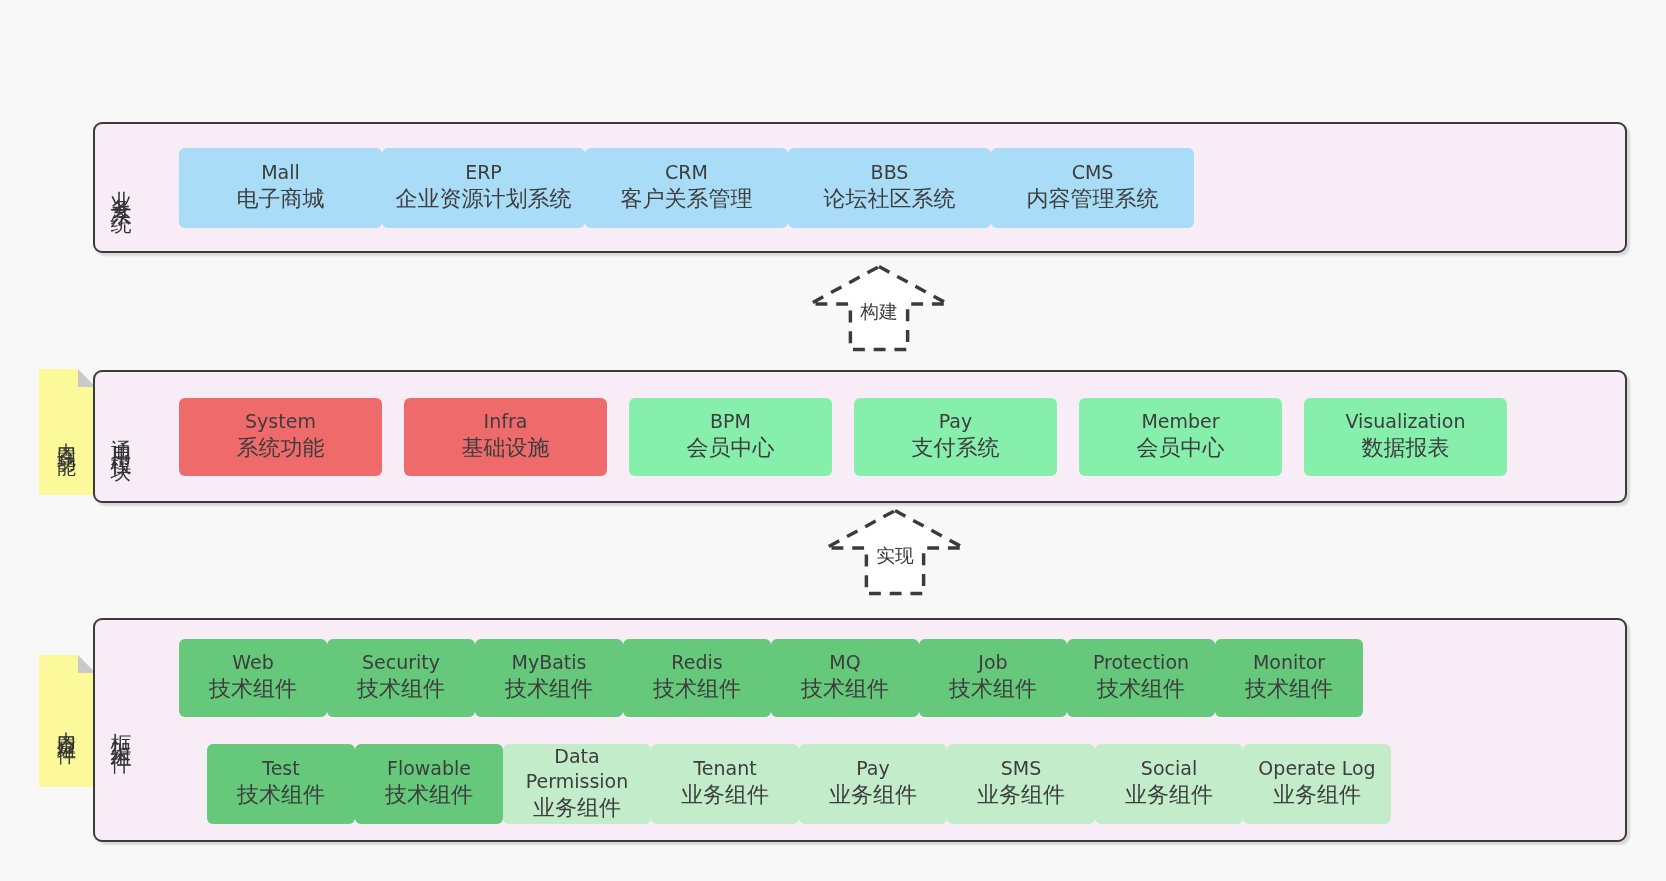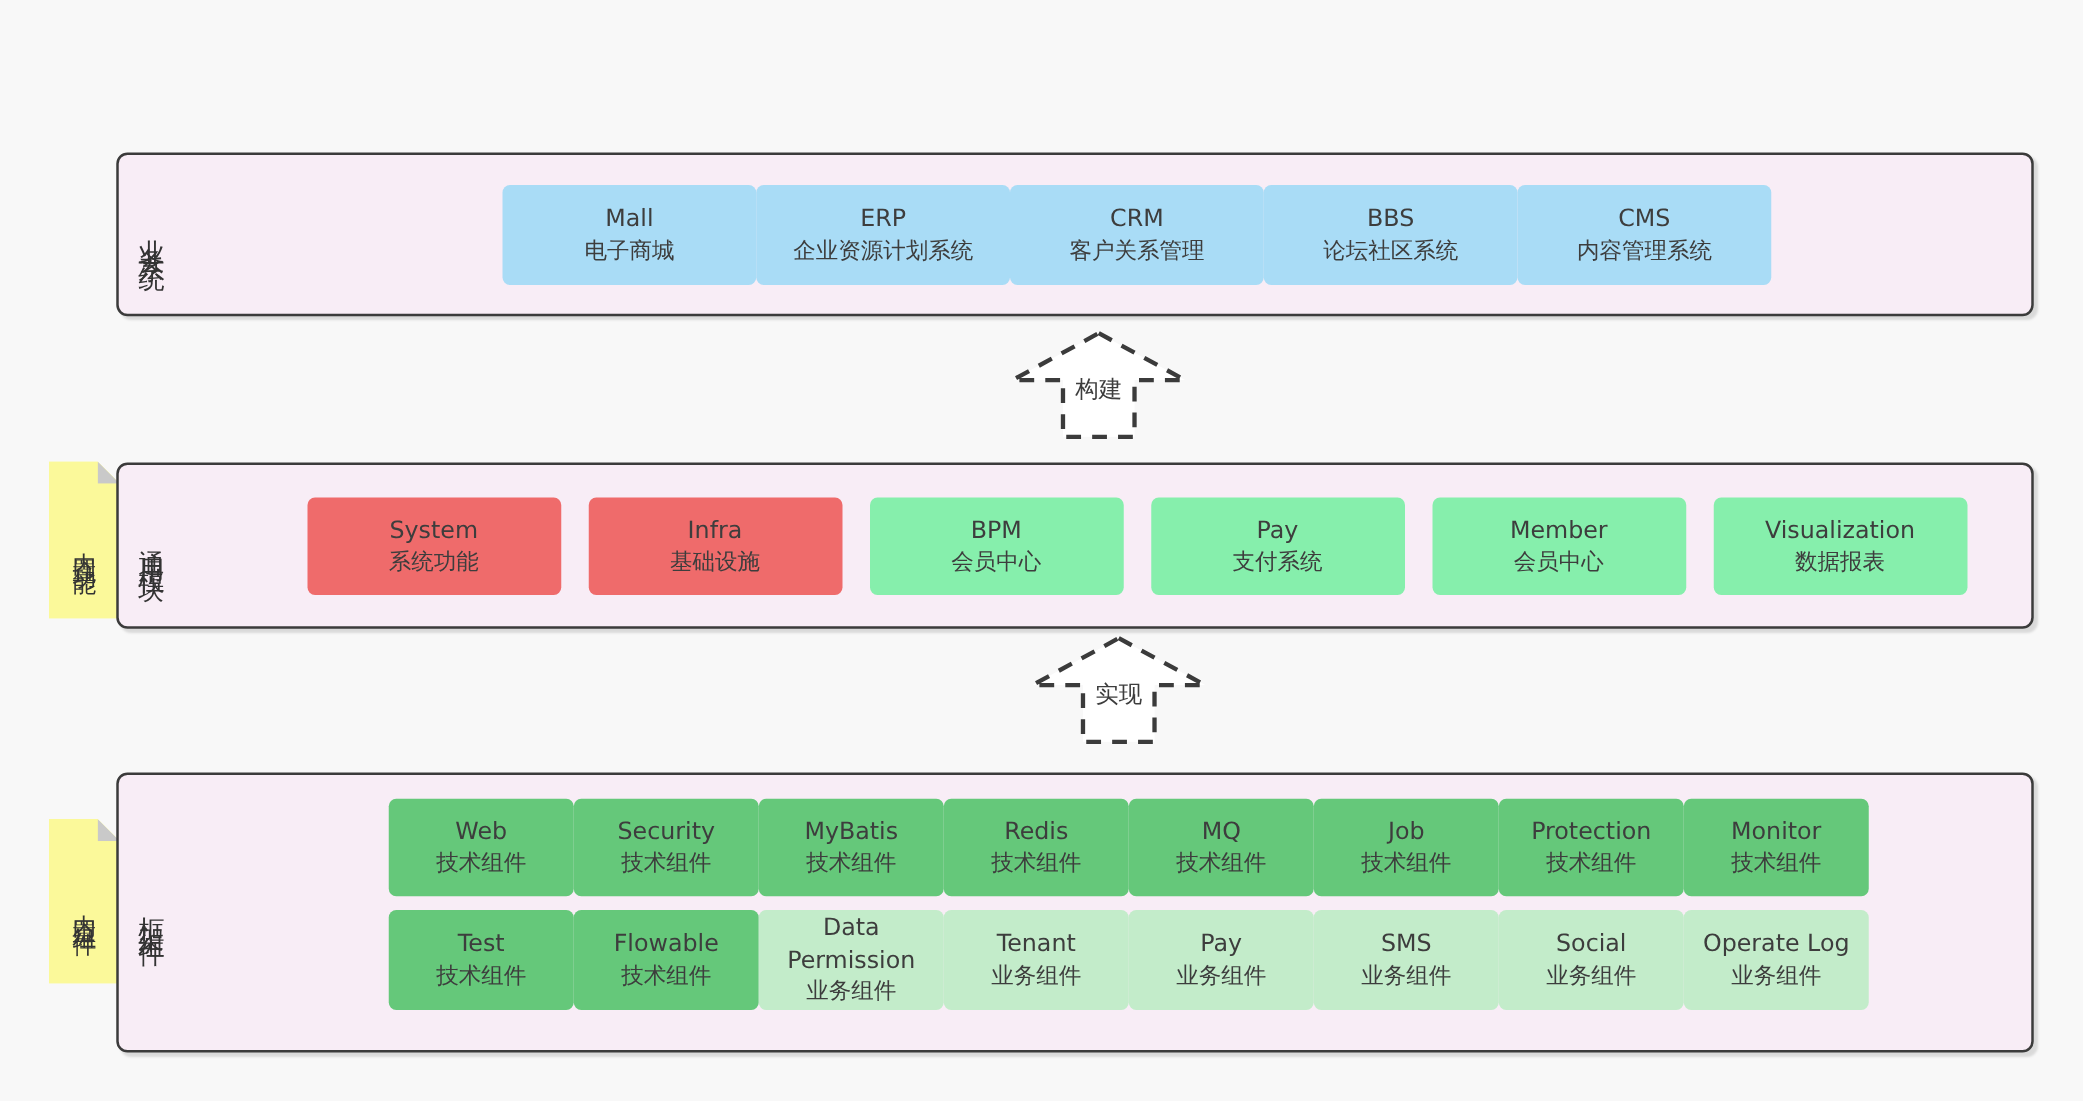--- a/index.html
+++ b/index.html
@@ -27,39 +27,39 @@
 
   .vlabel{
     position:absolute;left:10px;top:0;bottom:0;width:32px;
     display:flex;align-items:center;justify-content:center;
     writing-mode:vertical-rl;text-orientation:upright;
     font-size:21px;letter-spacing:7px;color:#333;
   }
 
   .row{
     position:absolute;left:57px;
-    display:flex;justify-content:center;padding-left:27px;
+    display:flex;justify-content:flex-start;padding-left:27px;
   }
   .row.cols6{width:1461px;}
   .row.cols8{width:1448px;}
   .r-top{top:24px;height:80px;}
   .r-mid{top:26px;height:78px;gap:22px;}
   .r-b1{top:19px;height:78px;}
-  .r-b2{top:108px;height:80px;}
+  .r-b2{top:124px;height:80px;margin-left:28px;}
 
   .box{
     border-radius:6px;
     display:flex;flex-direction:column;align-items:center;justify-content:center;
     text-align:center;line-height:1.35;
     padding:2px 8px;box-sizing:border-box;
   }
   .cols6 .box{width:203px;}
   .cols8 .box{width:148px;}
   .box-name{font-size:19px;}
-  .box-desc{font-size:18px;}
+  .box-desc{font-size:22px;font-family:Liberation Mono, monospace;}
   .blue{background:#a9dcf6;}
   .red{background:#ef6b6b;}
   .pink{background:#86efac;}
   .green{background:#65c87a;}
   .lightgreen{background:#c3ecca;}
 
   
   .note{
     position:absolute;left:39px;width:57px;
     background:#fbf99a;

